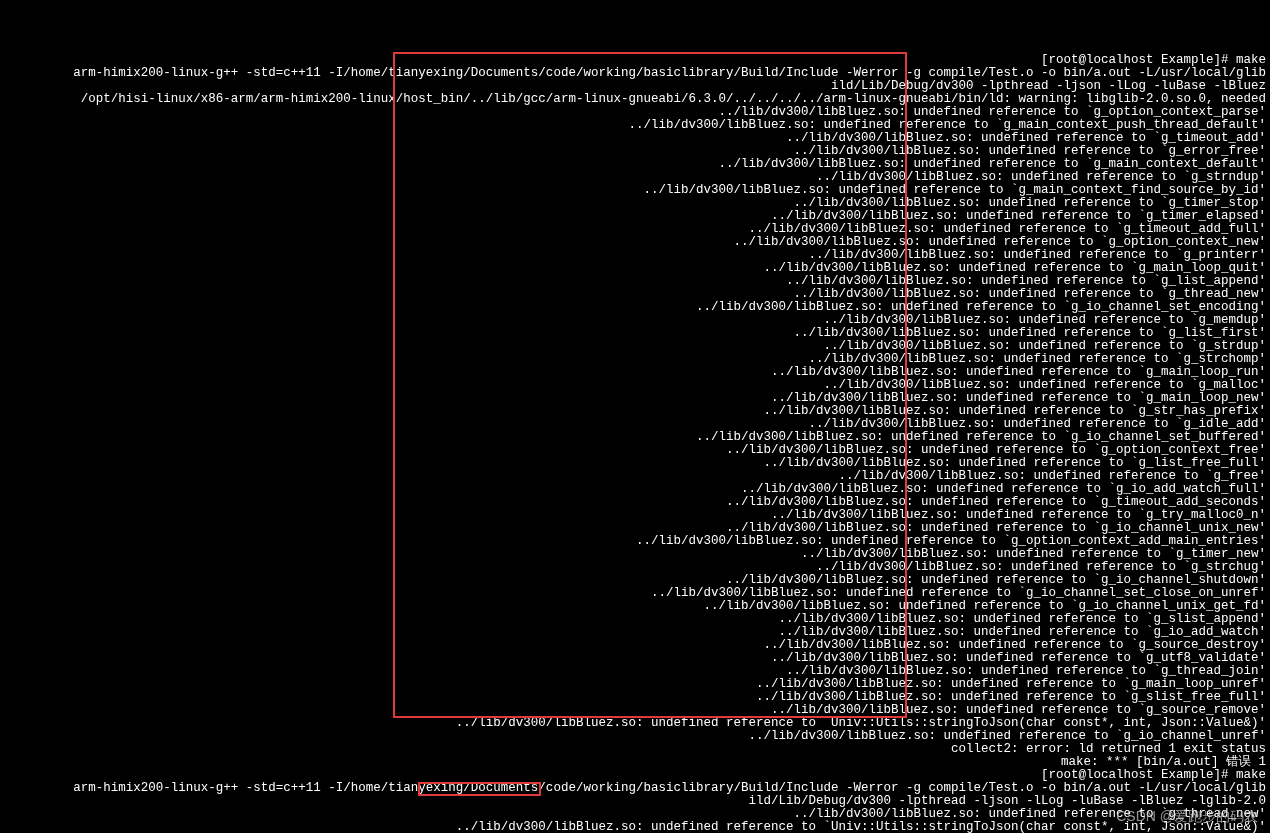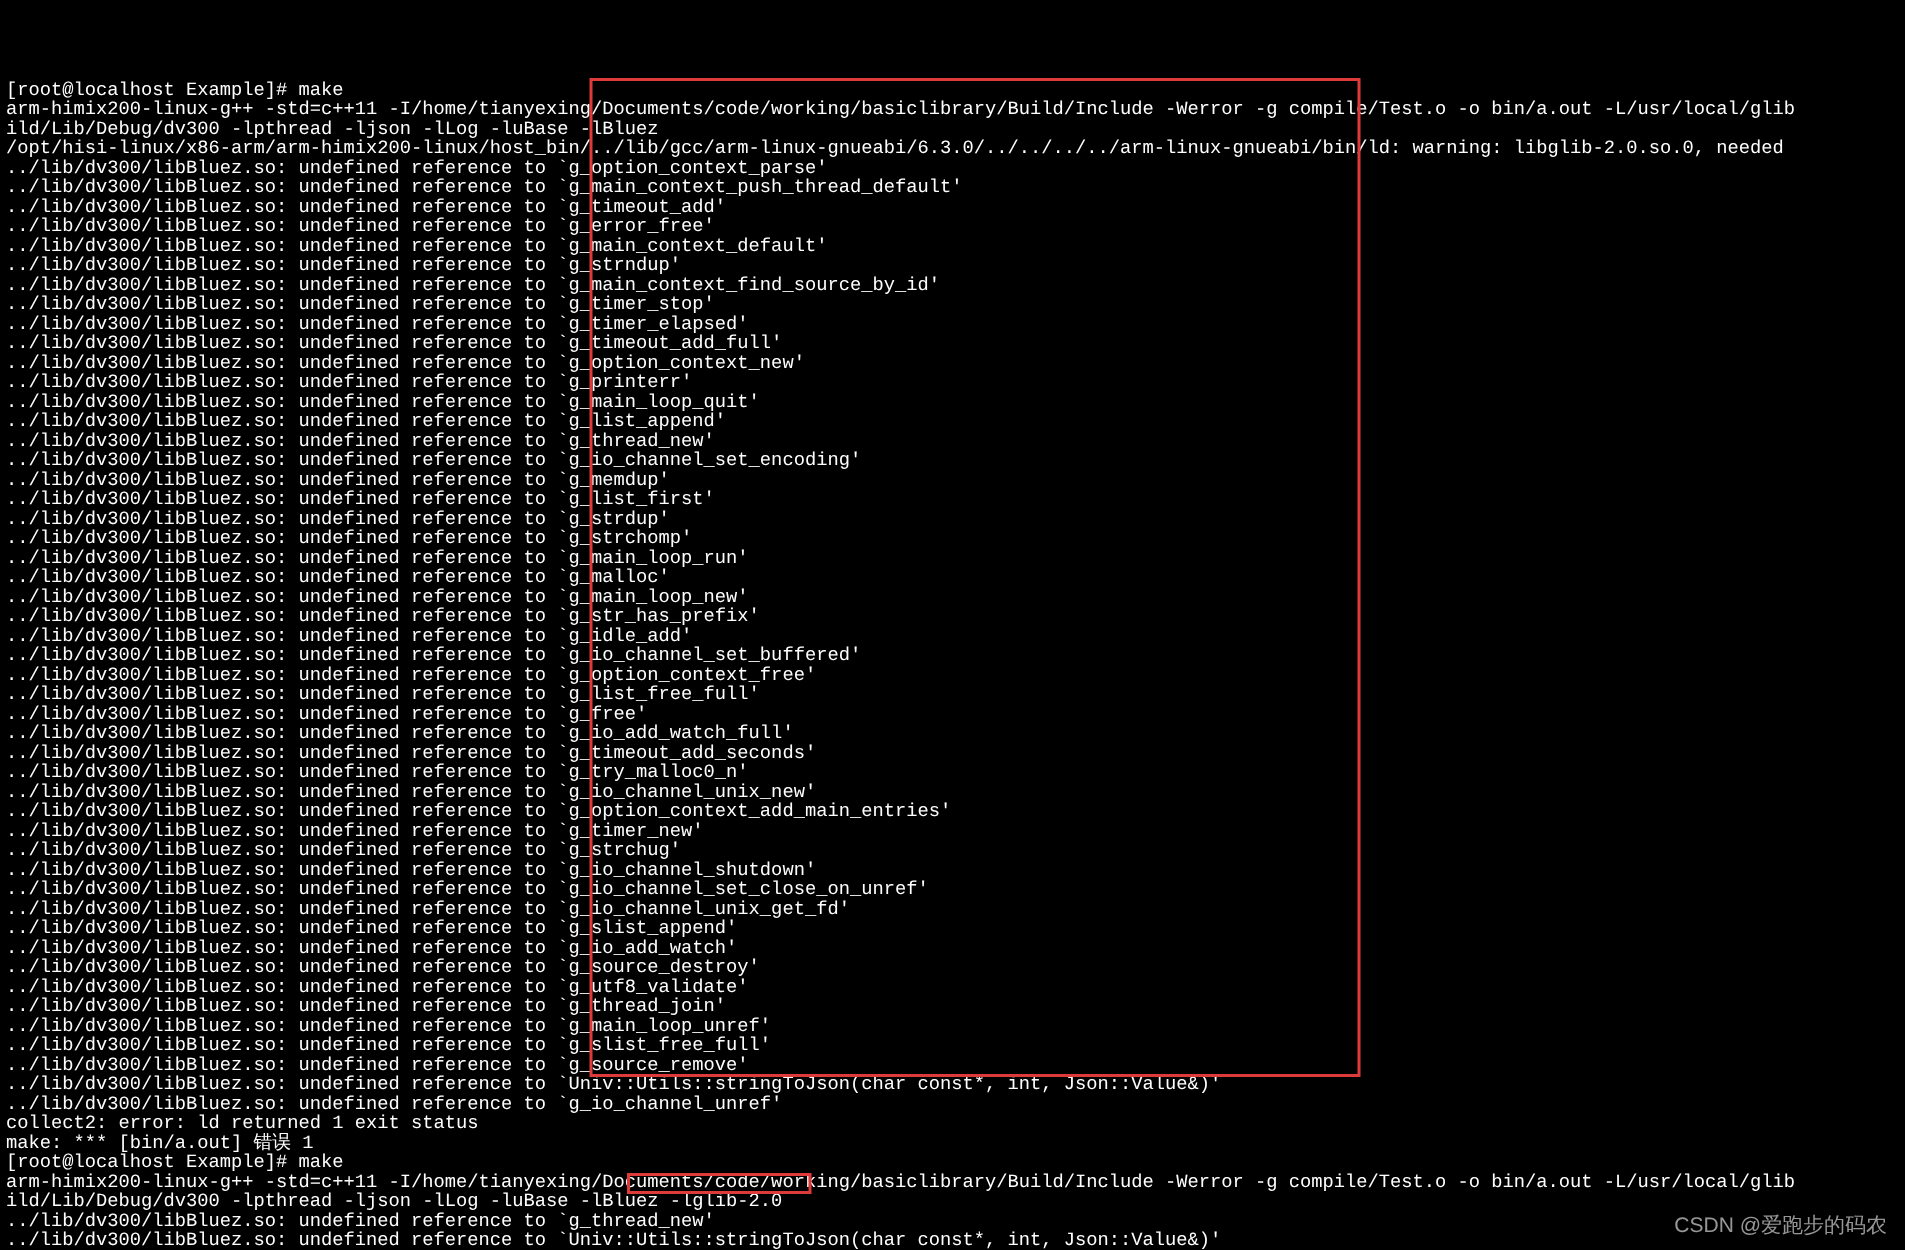--- a/index.html
+++ b/index.html
@@ -9,21 +9,21 @@
   font-family: 'Courier New', Consolas, monospace;
   font-size: 12.5px;
   line-height: 13px;
   white-space: pre;
   padding: 2px 4px;
   overflow: hidden;
   width: 1270px;
   height: 833px;
   position: relative;
 }
-.line { white-space: pre; }
+.line { white-space: pre; text-align: right; }
 .box1 {
   position: absolute;
   left: 393px;
   top: 52px;
   width: 514px;
   height: 666px;
   border: 2px solid #de3a3a;
   pointer-events: none;
 }
 .box2 {

